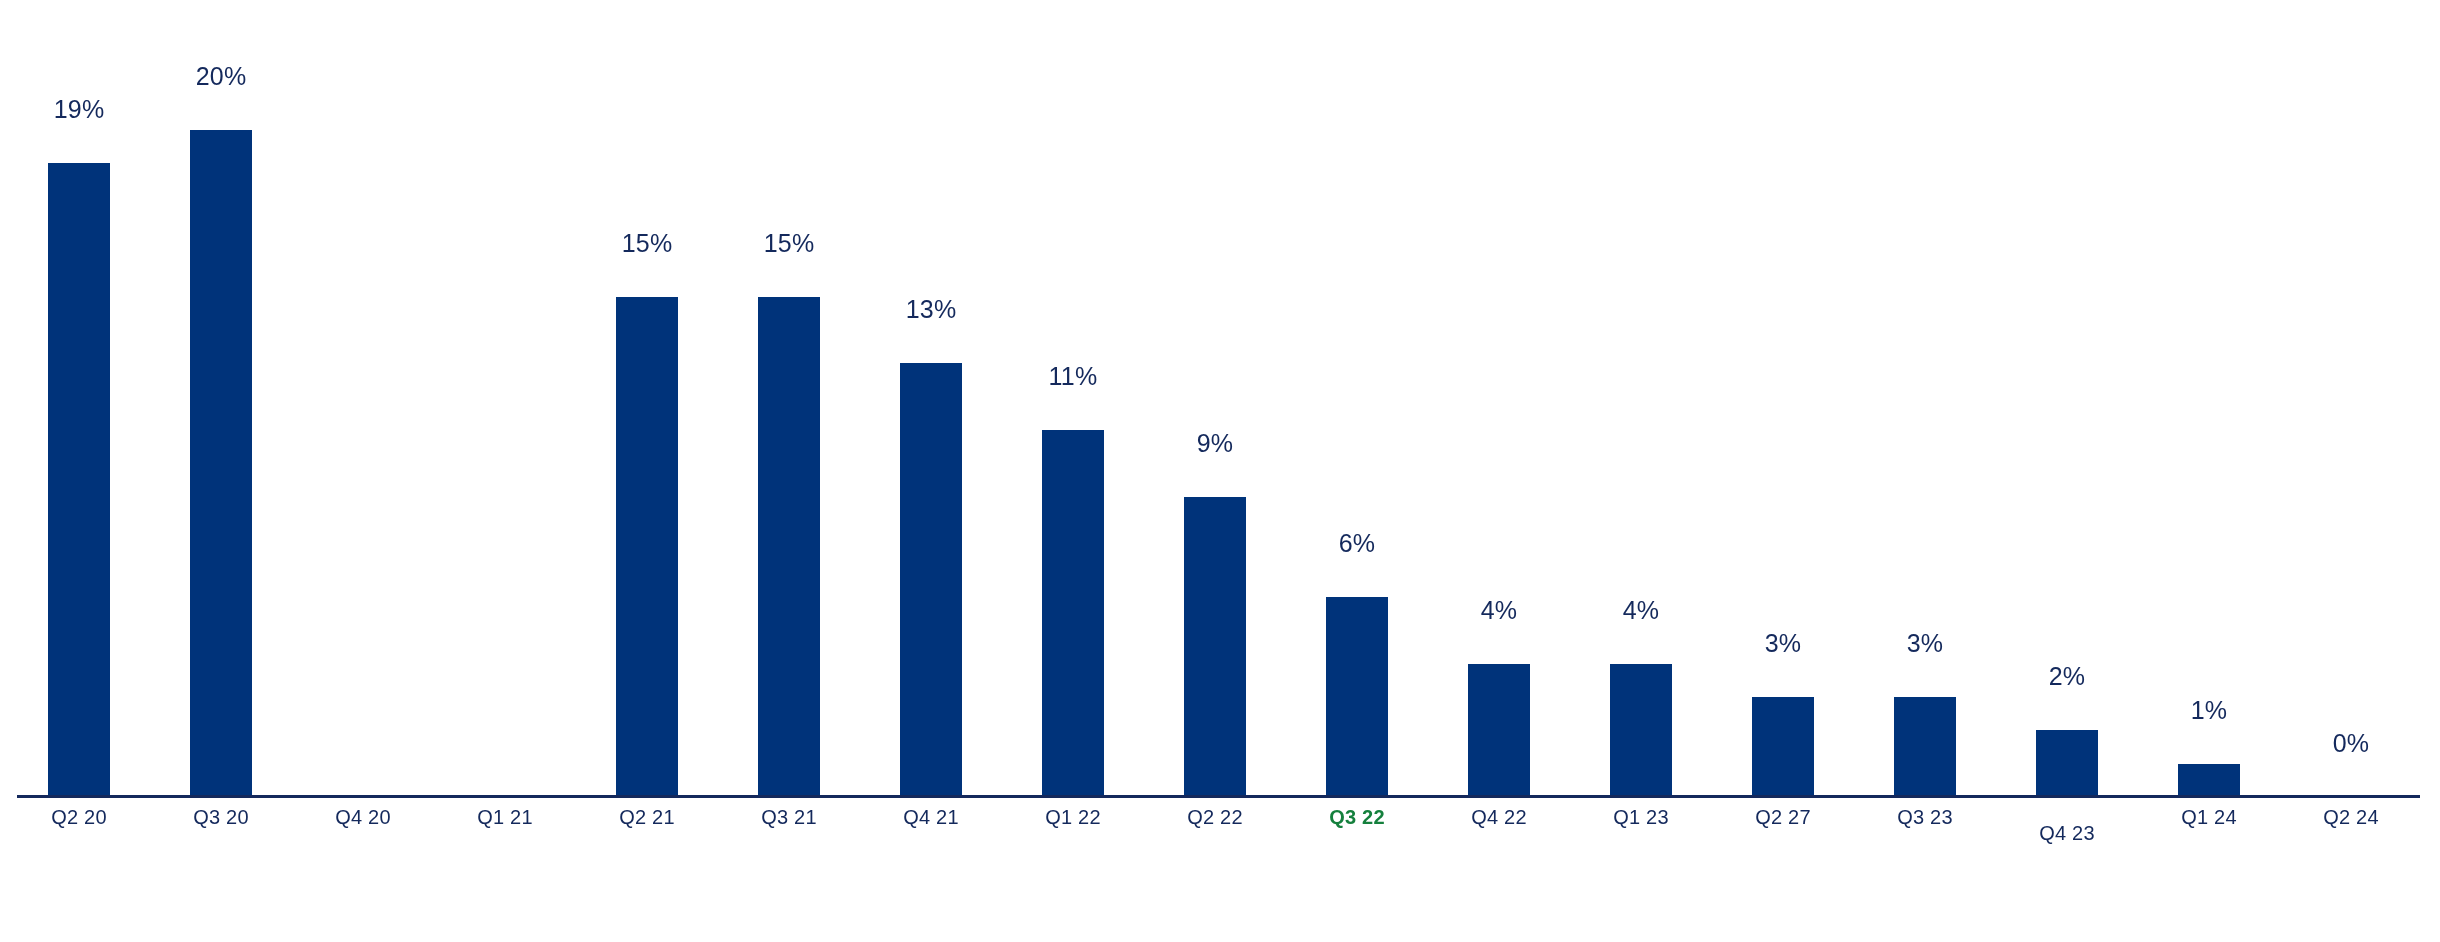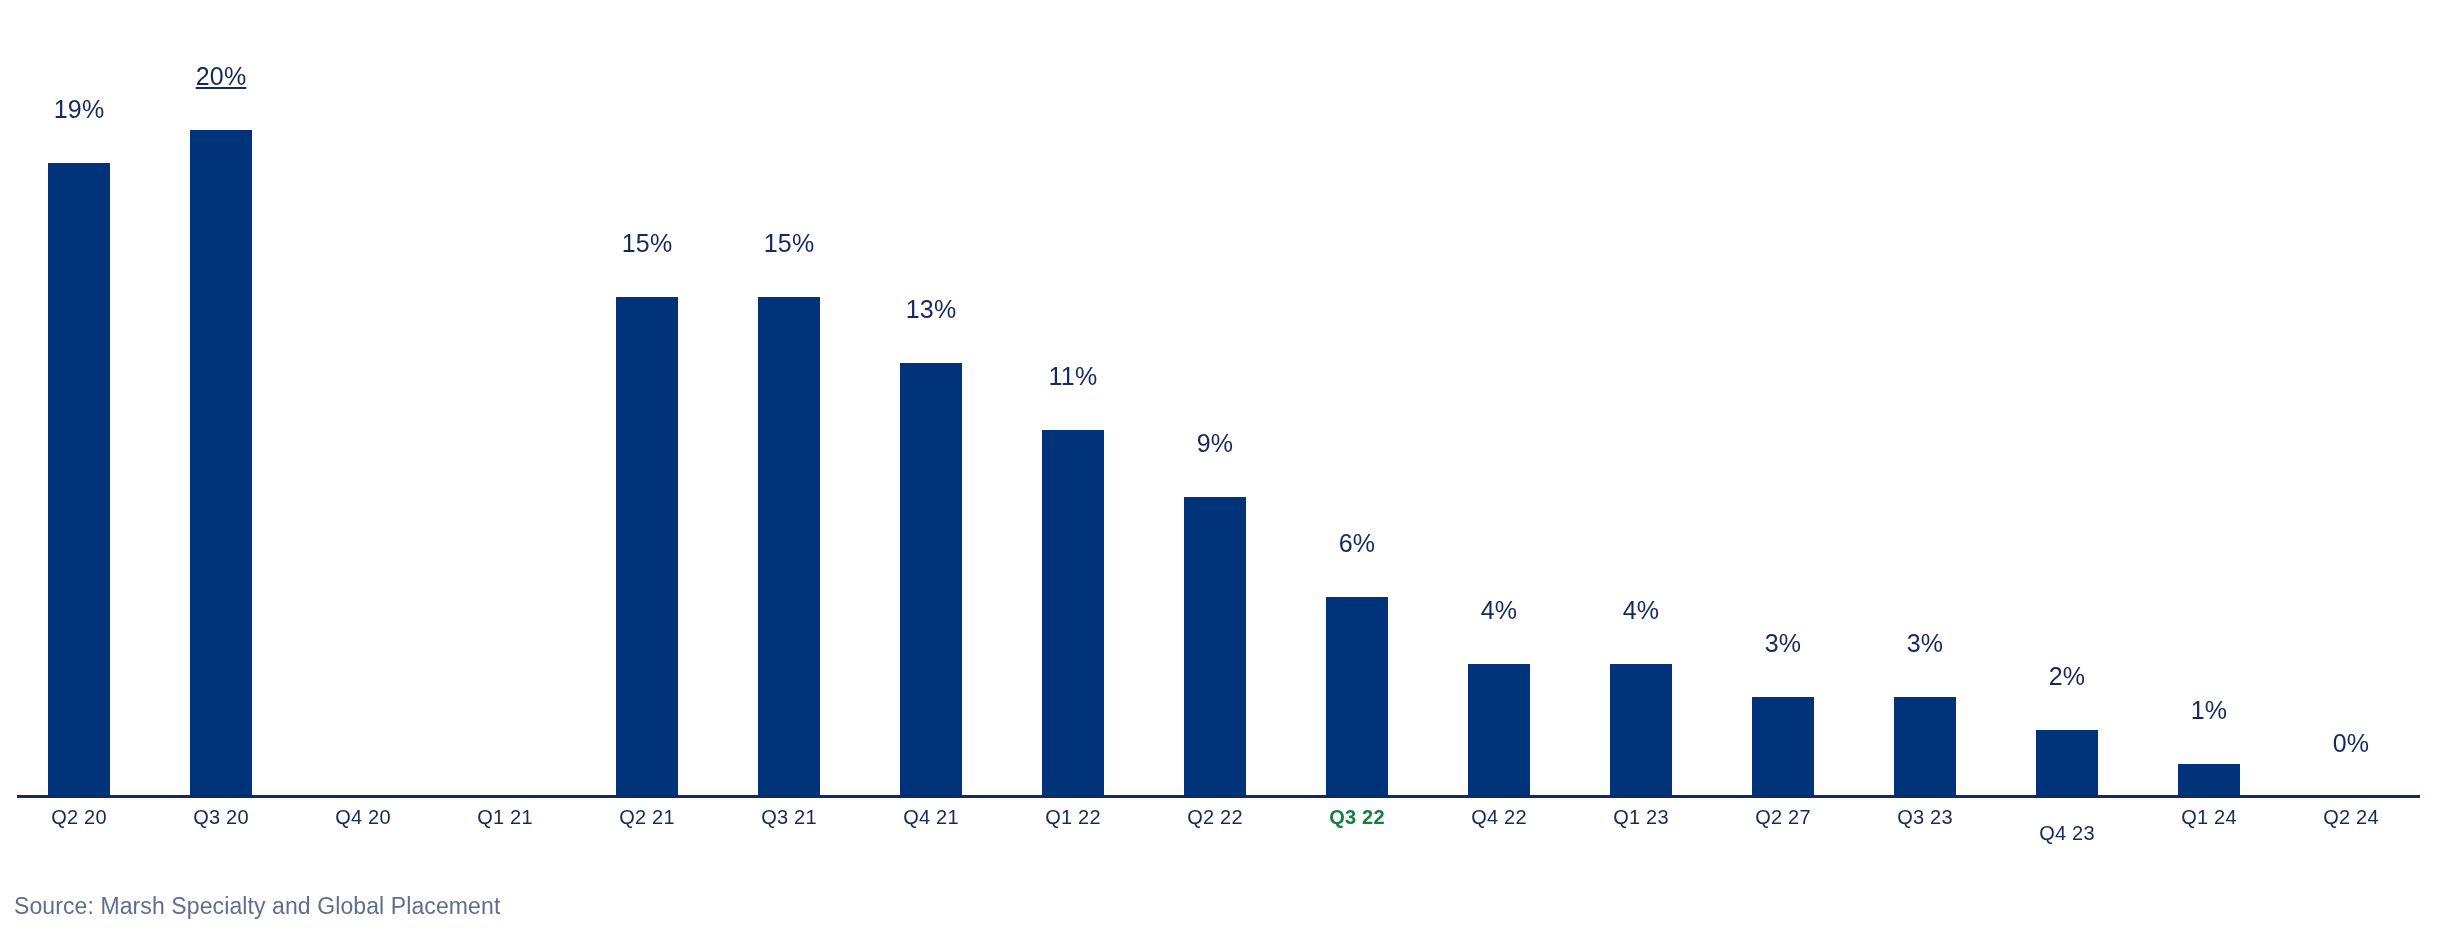--- a/index.html
+++ b/index.html
@@ -108,21 +108,21 @@
 
 <div id="chart-root" style="background: rgb(255, 255, 255);">
 
   <div id="plot-area">
       <div class="bar-slot" style="left: 8px;">
         <div class="bar-rect" style="height: 633.909px; background: rgb(0, 51, 122);"></div>
         <div class="bar-value-label" style="bottom: 673.909px; color: rgb(20, 41, 92);">19%</div>
       </div>
       <div class="bar-slot" style="left: 150px;">
         <div class="bar-rect" style="height: 667.273px; background: rgb(0, 51, 122);"></div>
-        <div class="bar-value-label" style="bottom: 707.273px; color: rgb(20, 41, 92); text-decoration: underline;">20%</div>
+        <div class="bar-value-label" style="bottom: 707.273px; color: rgb(20, 41, 92);">20%</div>
       </div>
       <div class="bar-slot" style="left: 576px;">
         <div class="bar-rect" style="height: 500.455px; background: rgb(0, 51, 122);"></div>
         <div class="bar-value-label" style="bottom: 540.455px; color: rgb(20, 41, 92);">15%</div>
       </div>
       <div class="bar-slot" style="left: 718px;">
         <div class="bar-rect" style="height: 500.455px; background: rgb(0, 51, 122);"></div>
         <div class="bar-value-label" style="bottom: 540.455px; color: rgb(20, 41, 92);">15%</div>
       </div>
       <div class="bar-slot" style="left: 860px;">
@@ -185,15 +185,14 @@
       <div class="category-label" style="left: 1286px; color: #15803d; font-weight: bold;">Q3 22</div>
       <div class="category-label" style="left: 1428px; color: rgb(20, 41, 92);">Q4 22</div>
       <div class="category-label" style="left: 1570px; color: rgb(20, 41, 92);">Q1 23</div>
       <div class="category-label" style="left: 1712px; color: rgb(20, 41, 92);">Q2 27</div>
       <div class="category-label" style="left: 1854px; color: rgb(20, 41, 92);">Q3 23</div>
       <div class="category-label" style="left: 1996px; color: rgb(20, 41, 92); margin-top: 16px;">Q4 23</div>
       <div class="category-label" style="left: 2138px; color: rgb(20, 41, 92);">Q1 24</div>
       <div class="category-label" style="left: 2280px; color: rgb(20, 41, 92);">Q2 24</div>
     </div>
 
-  <div id="source-note" style="color: rgb(94, 110, 145);">Source: Marsh Specialty and Global Placement</div>
 
 </div>
 
 </body></html>

